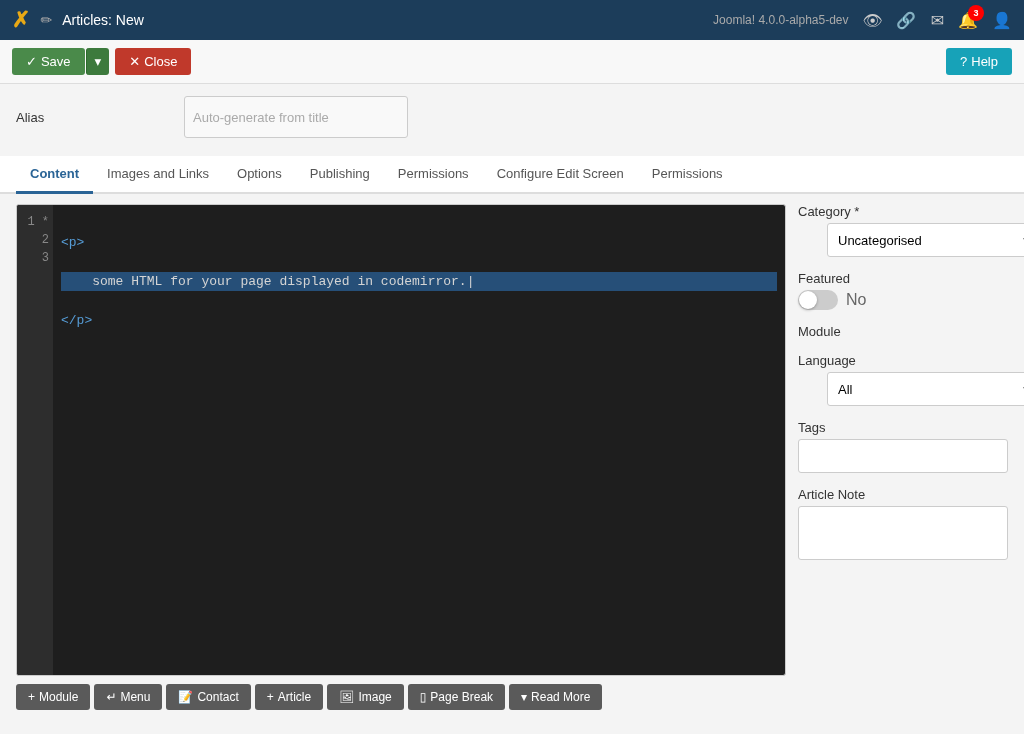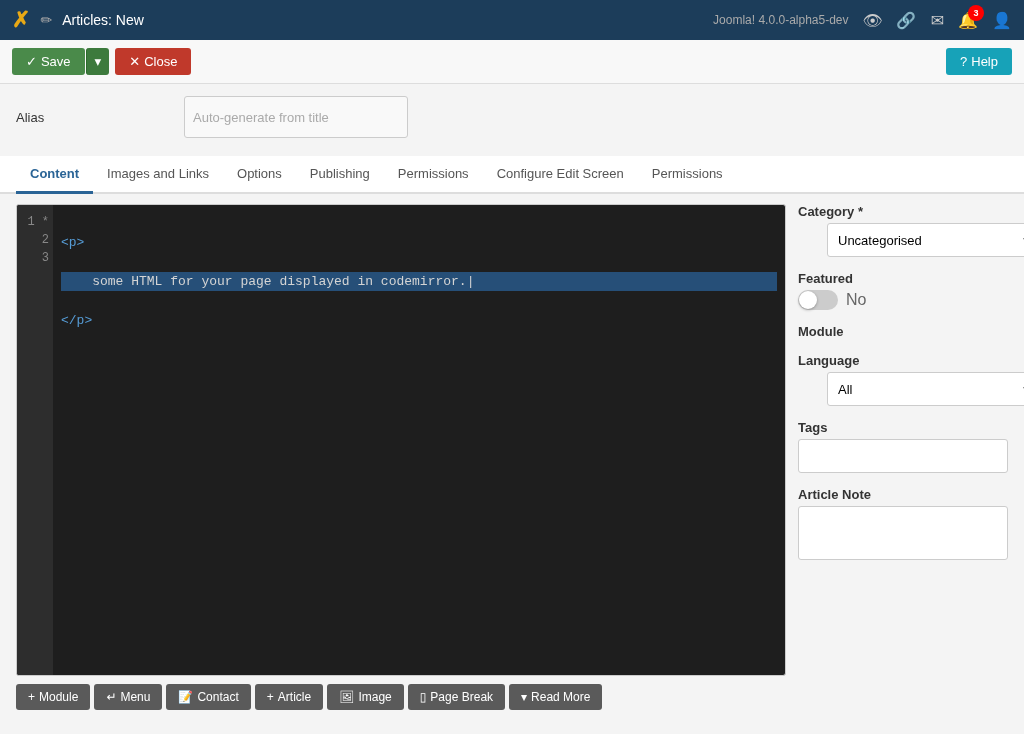--- a/index.html
+++ b/index.html
@@ -169,21 +169,21 @@
     }
 
     
     .right-panel {
       width: 210px;
       display: flex;
       flex-direction: column;
       gap: 14px;
     }
     .field-group { display: flex; flex-direction: column; gap: 4px; }
-    .field-label { font-size: 13px; color: #333; font-weight: bold; }
+    .field-label { font-size: 13px; color: #333; font-weight: normal; }
     .field-select {
       width: 100%; height: 34px; border: 1px solid #ccc;
       border-radius: 3px; padding: 4px 6px; font-size: 13px;
       background: #fff; cursor: pointer;
       appearance: auto;
       margin-left: 29px;
     }
     .field-input {
       width: 100%; height: 34px; border: 1px solid #ccc;
       border-radius: 3px; padding: 4px 8px; font-size: 13px;

